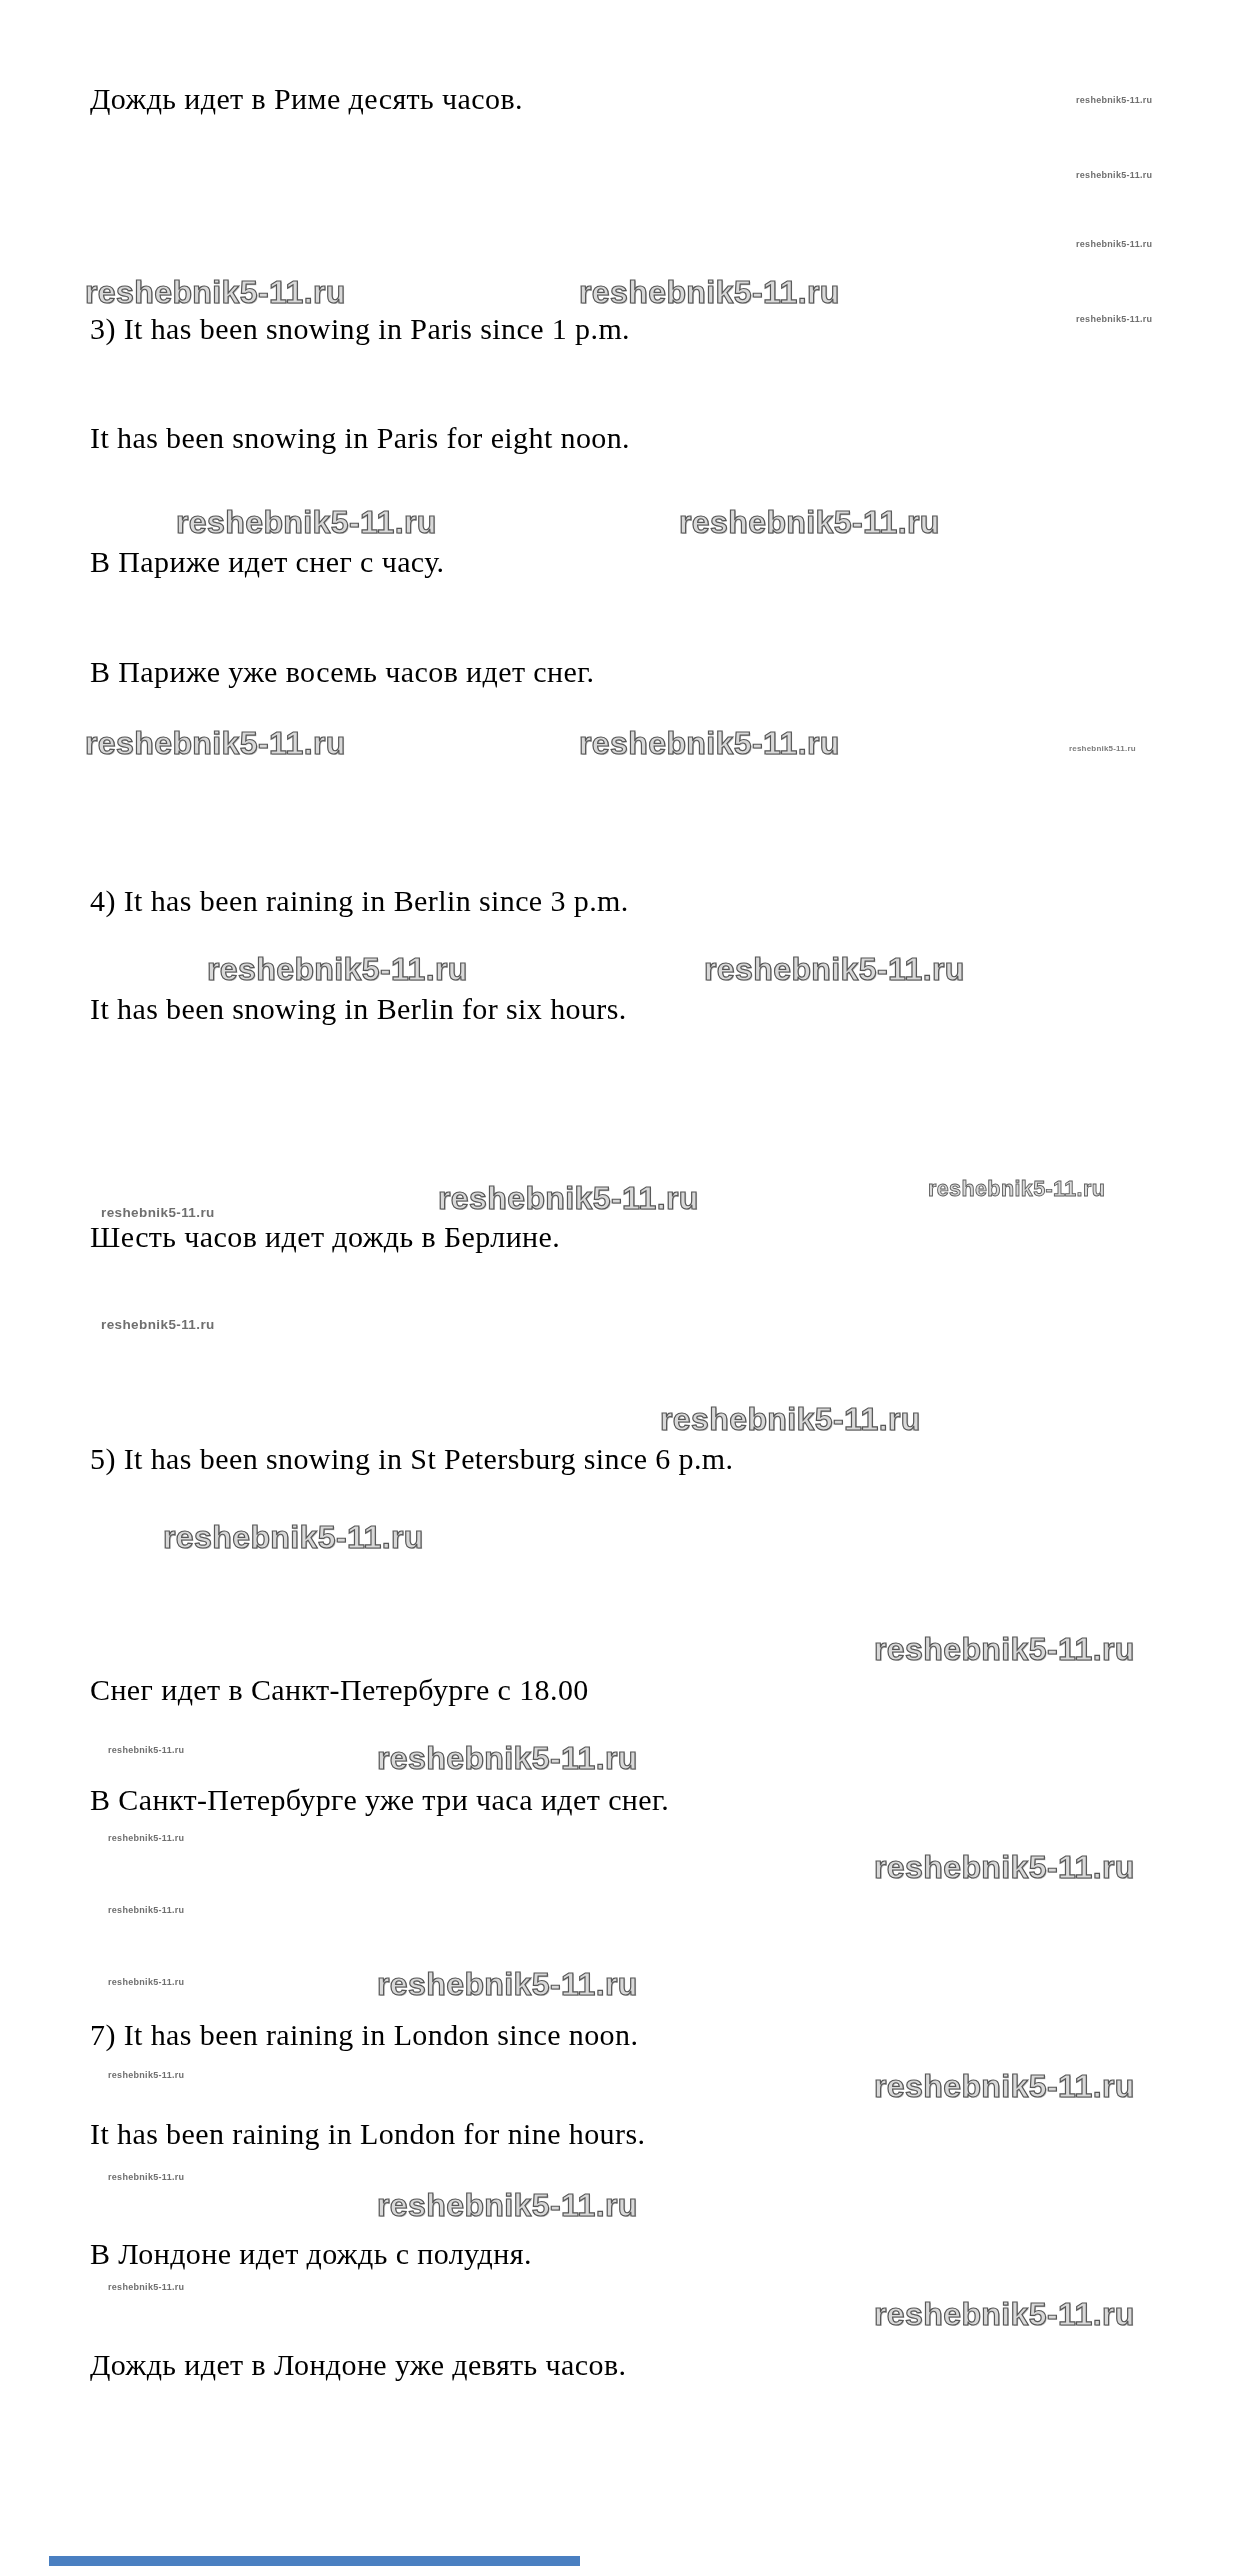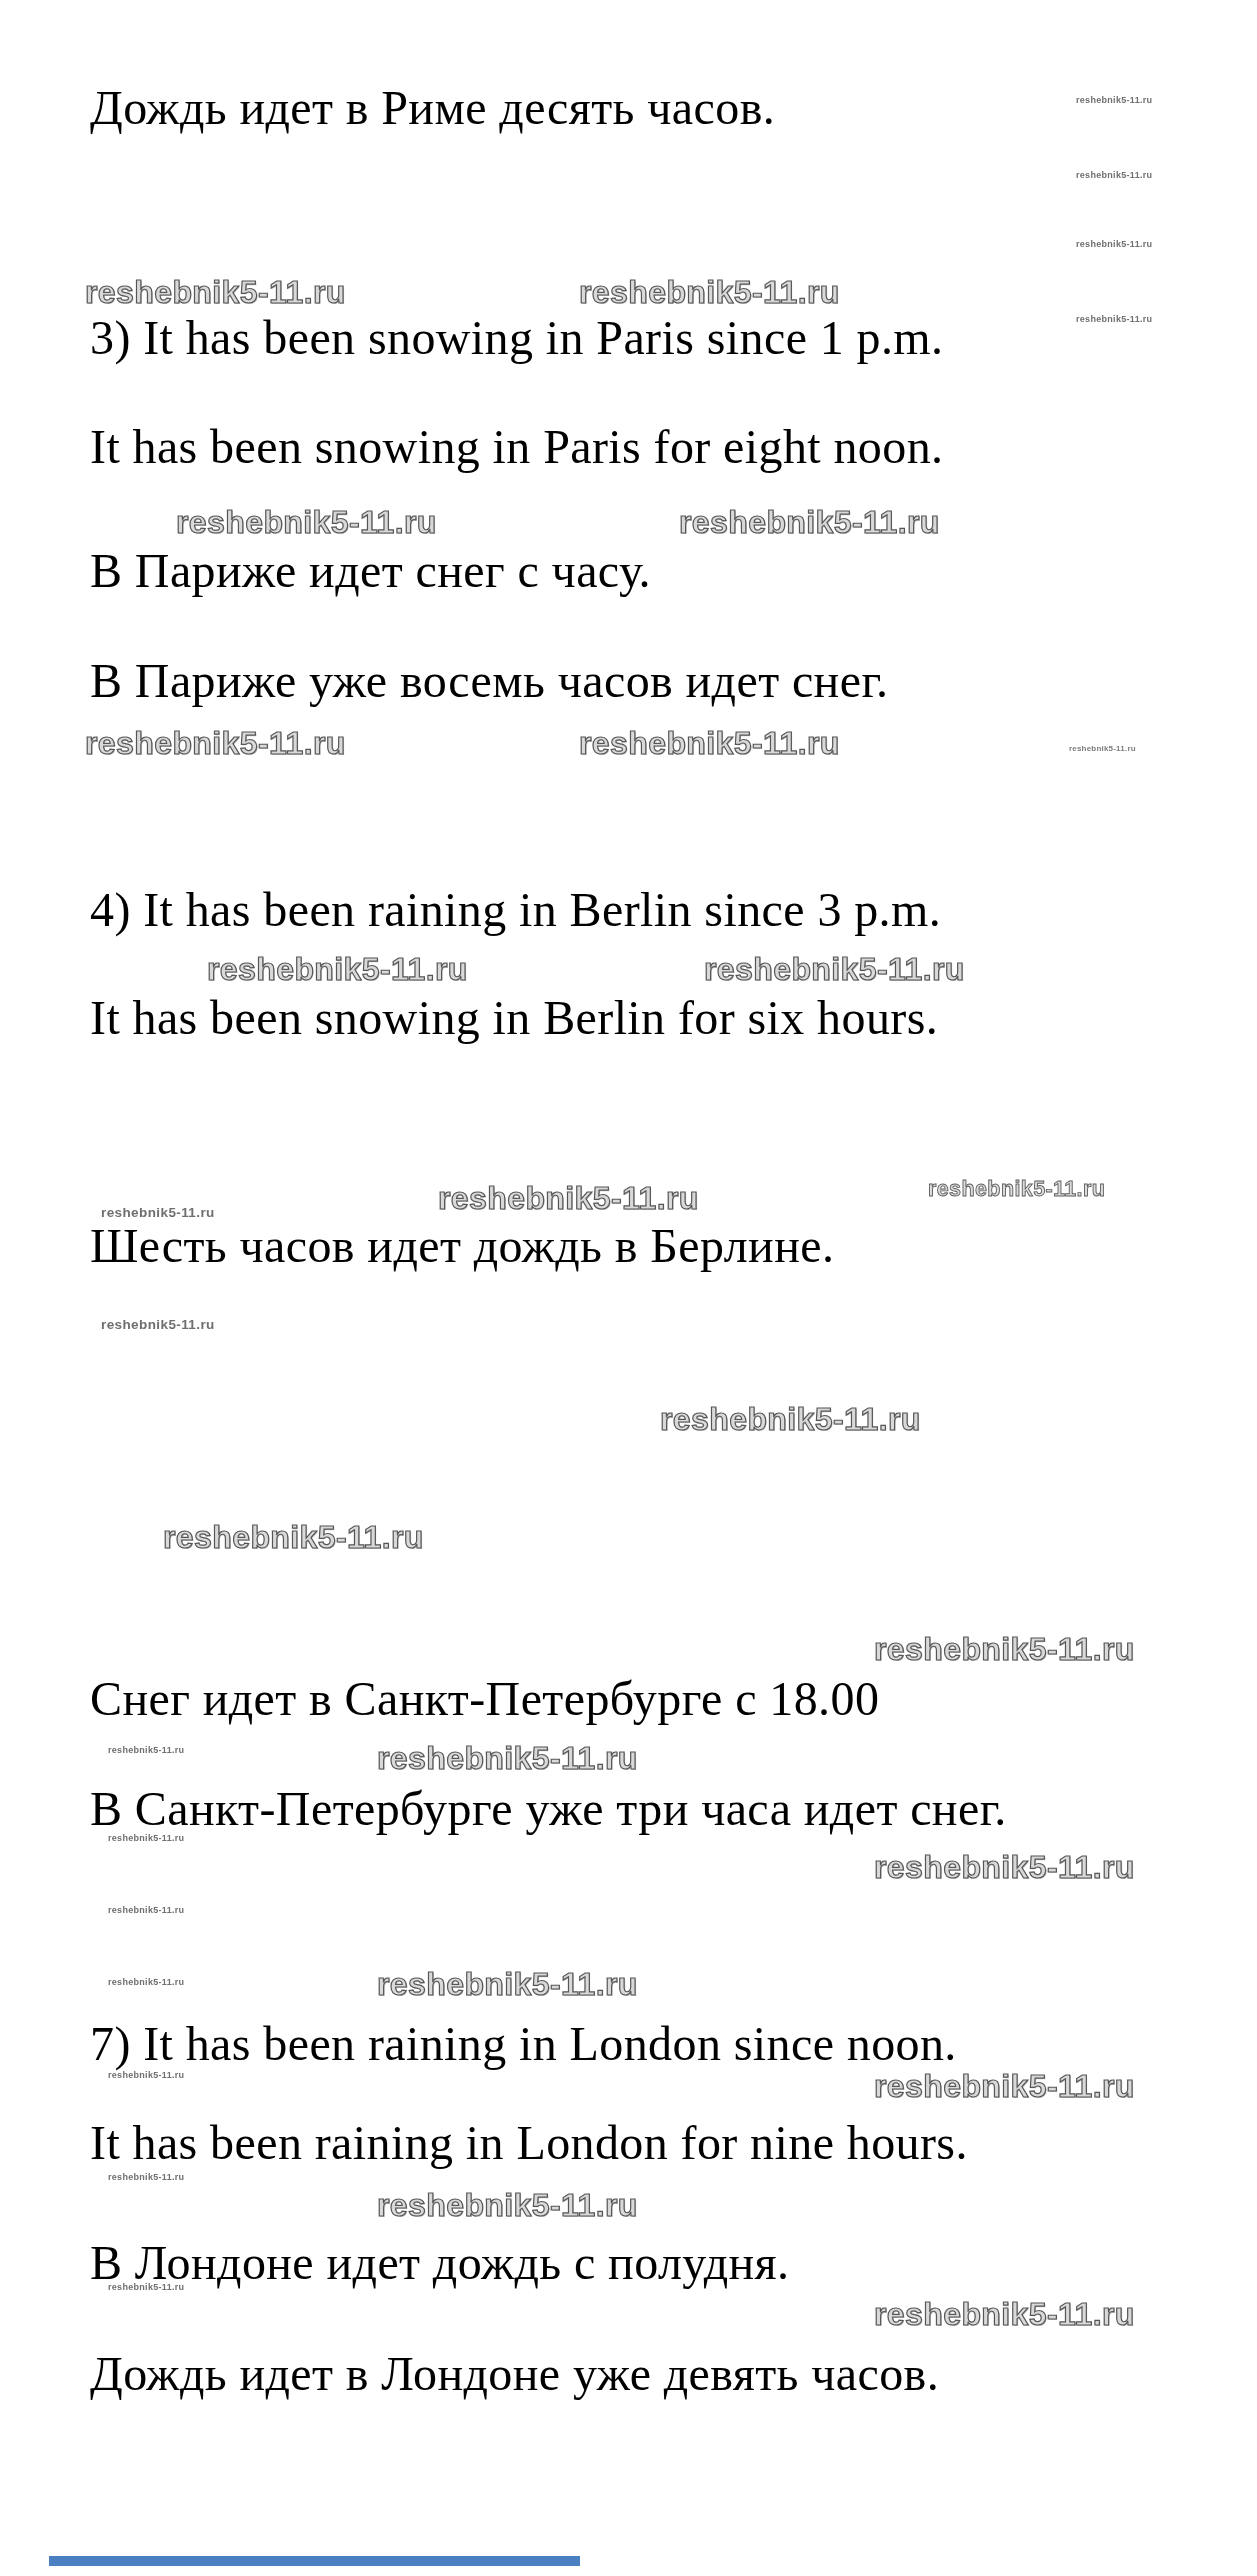--- a/index.html
+++ b/index.html
@@ -7,21 +7,21 @@
     position:relative;
     width:1258px;
     height:2576px;
     background:#ffffff;
     overflow:hidden;
     font-family:"Liberation Serif","DejaVu Serif",serif;
   }
   .line{
     position:absolute;
     left:90px;
-    font-size:48px;
+    font-size:30px;
     line-height:1;
     letter-spacing:0.4px;
     color:#000000;
     white-space:nowrap;
   }
   .wm{
     position:absolute;
     font-family:Liberation Sans, sans-serif;
     font-weight:700;
     white-space:nowrap;
@@ -69,20 +69,21 @@
 <div id="page">
 
   <div class="line" style="top:84px">Дождь идет в Риме десять часов.</div>
   <div class="line" style="top:314px">3) It has been snowing in Paris since 1 p.m.</div>
   <div class="line" style="top:423px">It has been snowing in Paris for eight noon.</div>
   <div class="line" style="top:657px">В Париже уже восемь часов идет снег.</div>
   <div class="line" style="top:547px">В Париже идет снег с часу.</div>
   <div class="line" style="top:886px">4) It has been raining in Berlin since 3 p.m.</div>
   <div class="line" style="top:994px">It has been snowing in Berlin for six hours.</div>
   <div class="line" style="top:1222px">Шесть часов идет дождь в Берлине.</div>
+  <div class="line" style="top:1444px">5) It has been snowing in St Petersburg since 6 p.m.</div>
   <div class="line" style="top:1675px">Снег идет в Санкт-Петербурге с 18.00</div>
   <div class="line" style="top:1785px">В Санкт-Петербурге уже три часа идет снег.</div>
   <div class="line" style="top:2020px">7) It has been raining in London since noon.</div>
   <div class="line" style="top:2119px">It has been raining in London for nine hours.</div>
   <div class="line" style="top:2239px">В Лондоне идет дождь с полудня.</div>
   <div class="line" style="top:2350px">Дождь идет в Лондоне уже девять часов.</div>
 
   <span class="wm wm-lg" style="left:85px;top:274px">reshebnik5-11.ru</span>
   <span class="wm wm-lg" style="left:579px;top:274px">reshebnik5-11.ru</span>
   <span class="wm wm-lg" style="left:176px;top:504px">reshebnik5-11.ru</span>

